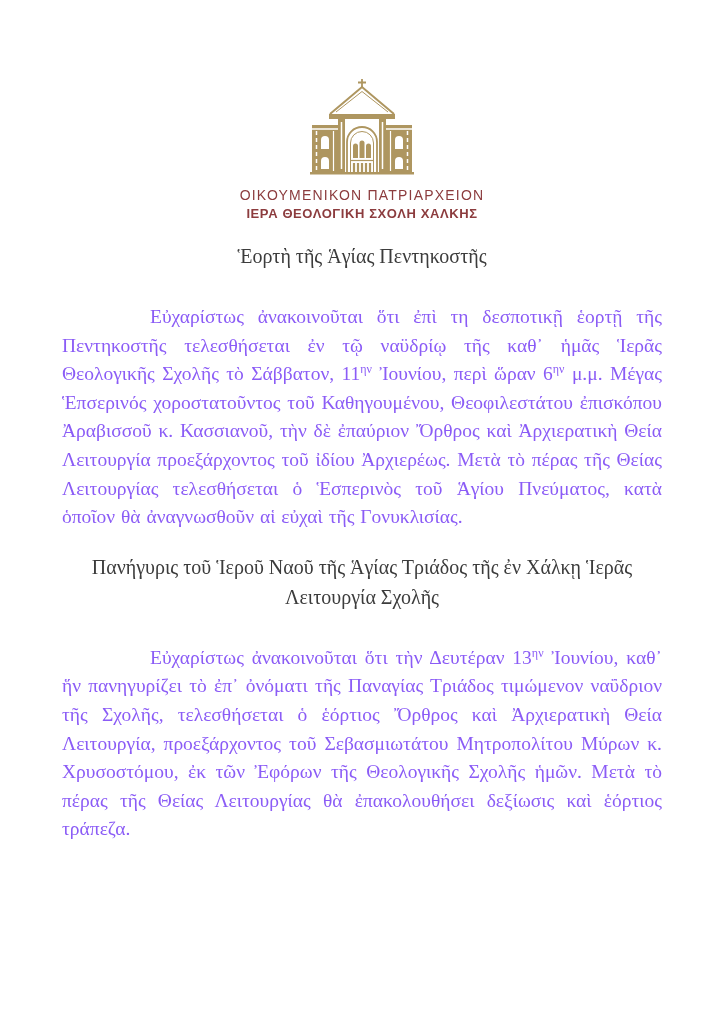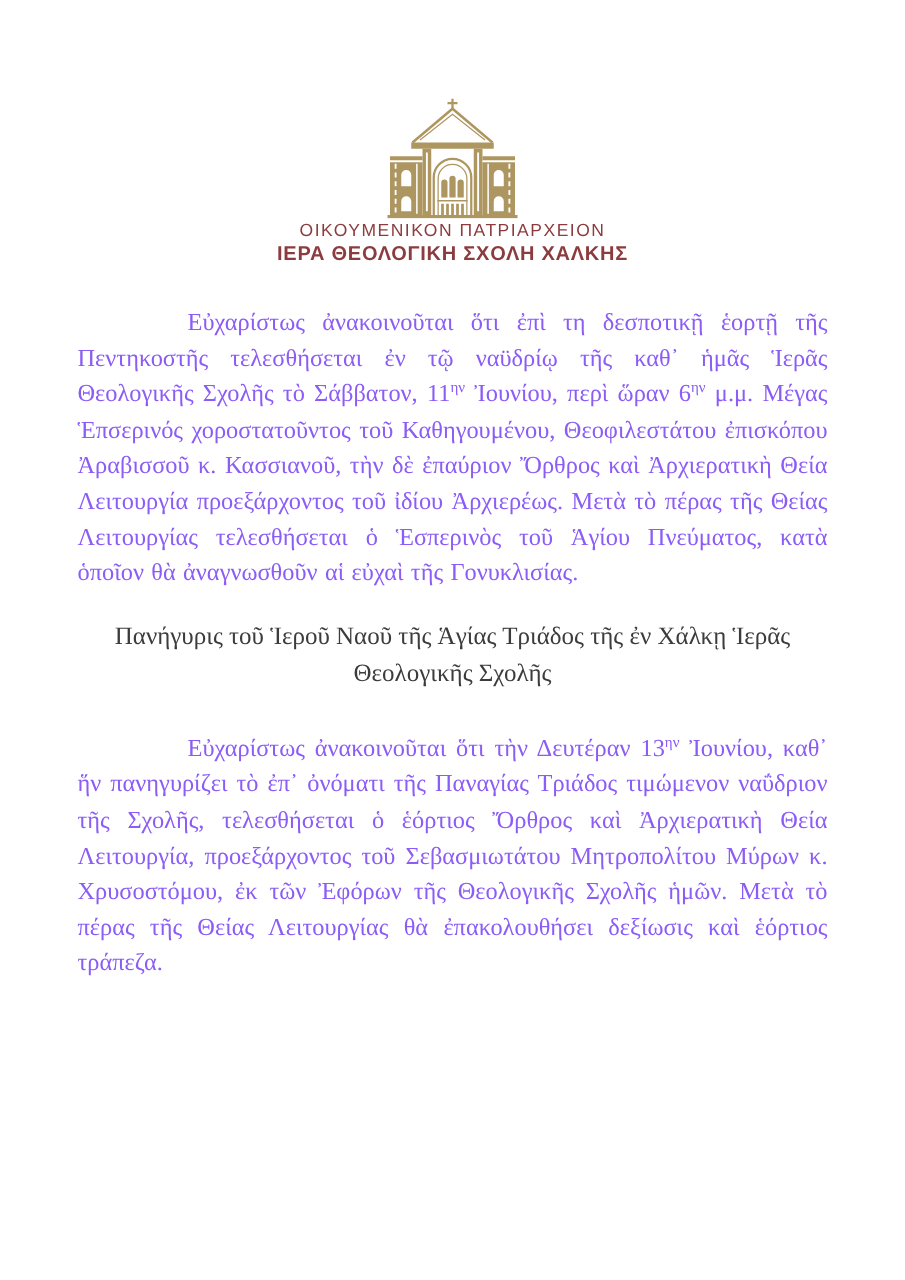--- a/index.html
+++ b/index.html
@@ -9,30 +9,31 @@
     width: 724px;
     height: 1024px;
     background: #ffffff;
     color: #3c3c3c;
     font-family: "Liberation Serif", "DejaVu Serif", serif;
     overflow: hidden;
   }
   .masthead { padding-top: 78px; text-align: center; }
   .logo svg { display: block; margin: 0 auto; }
   .org-line1 {
+    margin-top: 11px;
     font-family: "Liberation Sans", "DejaVu Sans", sans-serif;
     font-size: 14px;
     font-weight: normal;
     letter-spacing: 1.2px;
     color: #8c3c3e;
   }
   .org-line2 {
     margin-top: 3px;
     font-family: "Liberation Sans", "DejaVu Sans", sans-serif;
-    font-size: 16px;
+    font-size: 13px;
     font-weight: bold;
     letter-spacing: 0.6px;
     color: #8c3c3e;
   }
   .section-title {
     margin: 20px auto 0 auto;
     width: 600px;
     text-align: center;
     font-size: 20px;
     font-weight: normal;
@@ -104,24 +105,25 @@
         <path d="M95 91 v-8 a4 4 0 0 1 8 0 v8 z" fill="#ffffff"></path>
 
         <rect x="10" y="94" width="104" height="2.5" fill="#ae9660"></rect>
       </svg>
     </div>
     <div class="org-line1">ΟΙΚΟΥΜΕΝΙΚΟΝ ΠΑΤΡΙΑΡΧΕΙΟΝ</div>
     <div class="org-line2">ΙΕΡΑ ΘΕΟΛΟΓΙΚΗ ΣΧΟΛΗ ΧΑΛΚΗΣ</div>
   </header>
 
   <main>
+    <h1 class="section-title">Ἑορτὴ τῆς Ἁγίας Πεντηκοστῆς</h1>
 
     <p class="body-par"><span>Εὐχαρίστως ἀνακοινοῦται ὅτι ἐπὶ τη δεσποτικῇ ἑορτῇ τῆς Πεντηκοστῆς τελεσθήσεται ἐν τῷ ναϋδρίῳ τῆς καθ᾽ ἡμᾶς Ἱερᾶς Θεολογικῆς Σχολῆς τὸ Σάββατον, 11</span><sup>ην</sup><span> Ἰουνίου, περὶ ὥραν 6</span><sup>ην</sup><span> μ.μ. Μέγας Ἑπσερινός χοροστατοῦντος τοῦ Καθηγουμένου, Θεοφιλεστάτου ἐπισκόπου Ἀραβισσοῦ κ. Κασσιανοῦ, τὴν δὲ ἐπαύριον Ὄρθρος καὶ Ἀρχιερατικὴ Θεία Λειτουργία προεξάρχοντος τοῦ ἰδίου Ἀρχιερέως. Μετὰ τὸ πέρας τῆς Θείας Λειτουργίας τελεσθήσεται ὁ Ἑσπερινὸς τοῦ Ἁγίου Πνεύματος, κατὰ ὁποῖον θὰ ἀναγνωσθοῦν αἱ εὐχαὶ τῆς Γονυκλισίας.</span></p>
 
     <h2 class="section-title gap-lg">
       <span class="line">Πανήγυρις τοῦ Ἱεροῦ Ναοῦ τῆς Ἁγίας Τριάδος τῆς ἐν Χάλκῃ Ἱερᾶς</span>
-      <span class="line">Θεολογικῆς Σχολῆς</span>
+      <span class="line">Λειτουργία Σχολῆς</span>
     </h2>
 
     <p class="body-par"><span>Εὐχαρίστως ἀνακοινοῦται ὅτι τὴν Δευτέραν 13</span><sup>ην</sup><span> Ἰουνίου, καθ᾽ ἥν πανηγυρίζει τὸ ἐπ᾽ ὀνόματι τῆς Παναγίας Τριάδος τιμώμενον ναΰδριον τῆς Σχολῆς, τελεσθήσεται ὁ ἑόρτιος Ὄρθρος καὶ Ἀρχιερατικὴ Θεία Λειτουργία, προεξάρχοντος τοῦ Σεβασμιωτάτου Μητροπολίτου Μύρων κ. Χρυσοστόμου, ἐκ τῶν Ἐφόρων τῆς Θεολογικῆς Σχολῆς ἡμῶν. Μετὰ τὸ πέρας τῆς Θείας Λειτουργίας θὰ ἐπακολουθήσει δεξίωσις καὶ ἑόρτιος τράπεζα.</span></p>
   </main>
 
 </div>
 
 </body></html>

